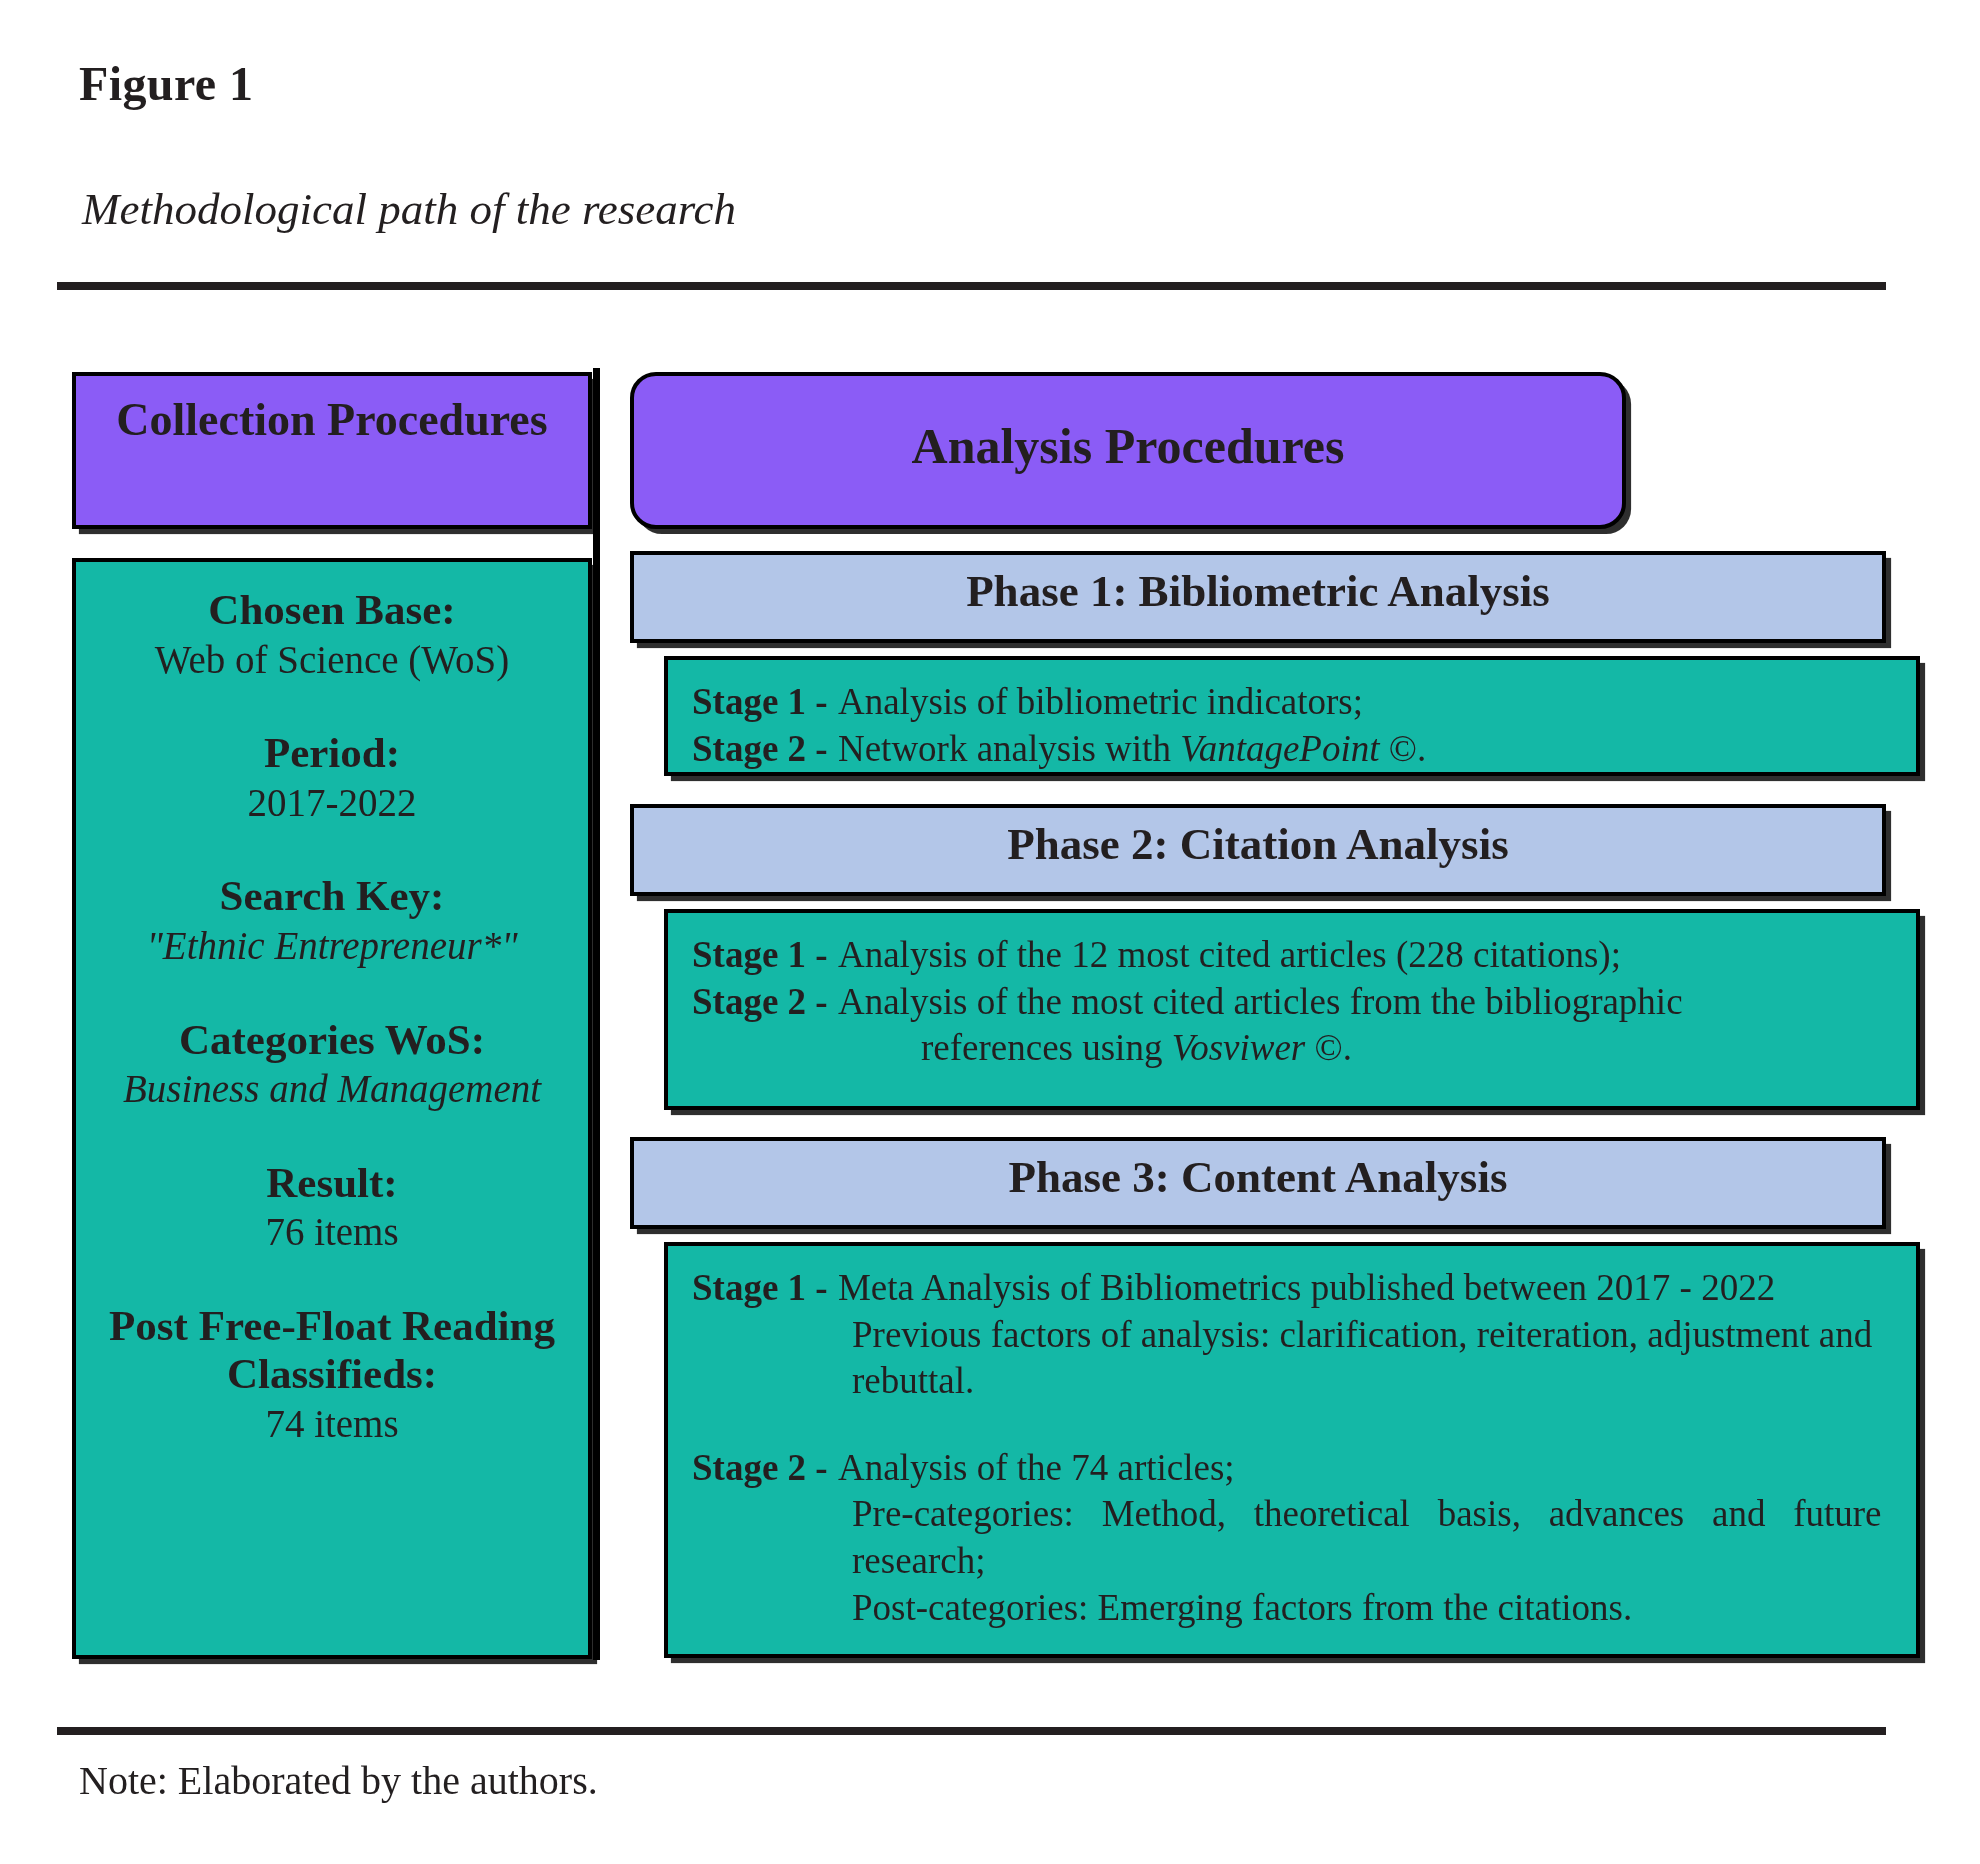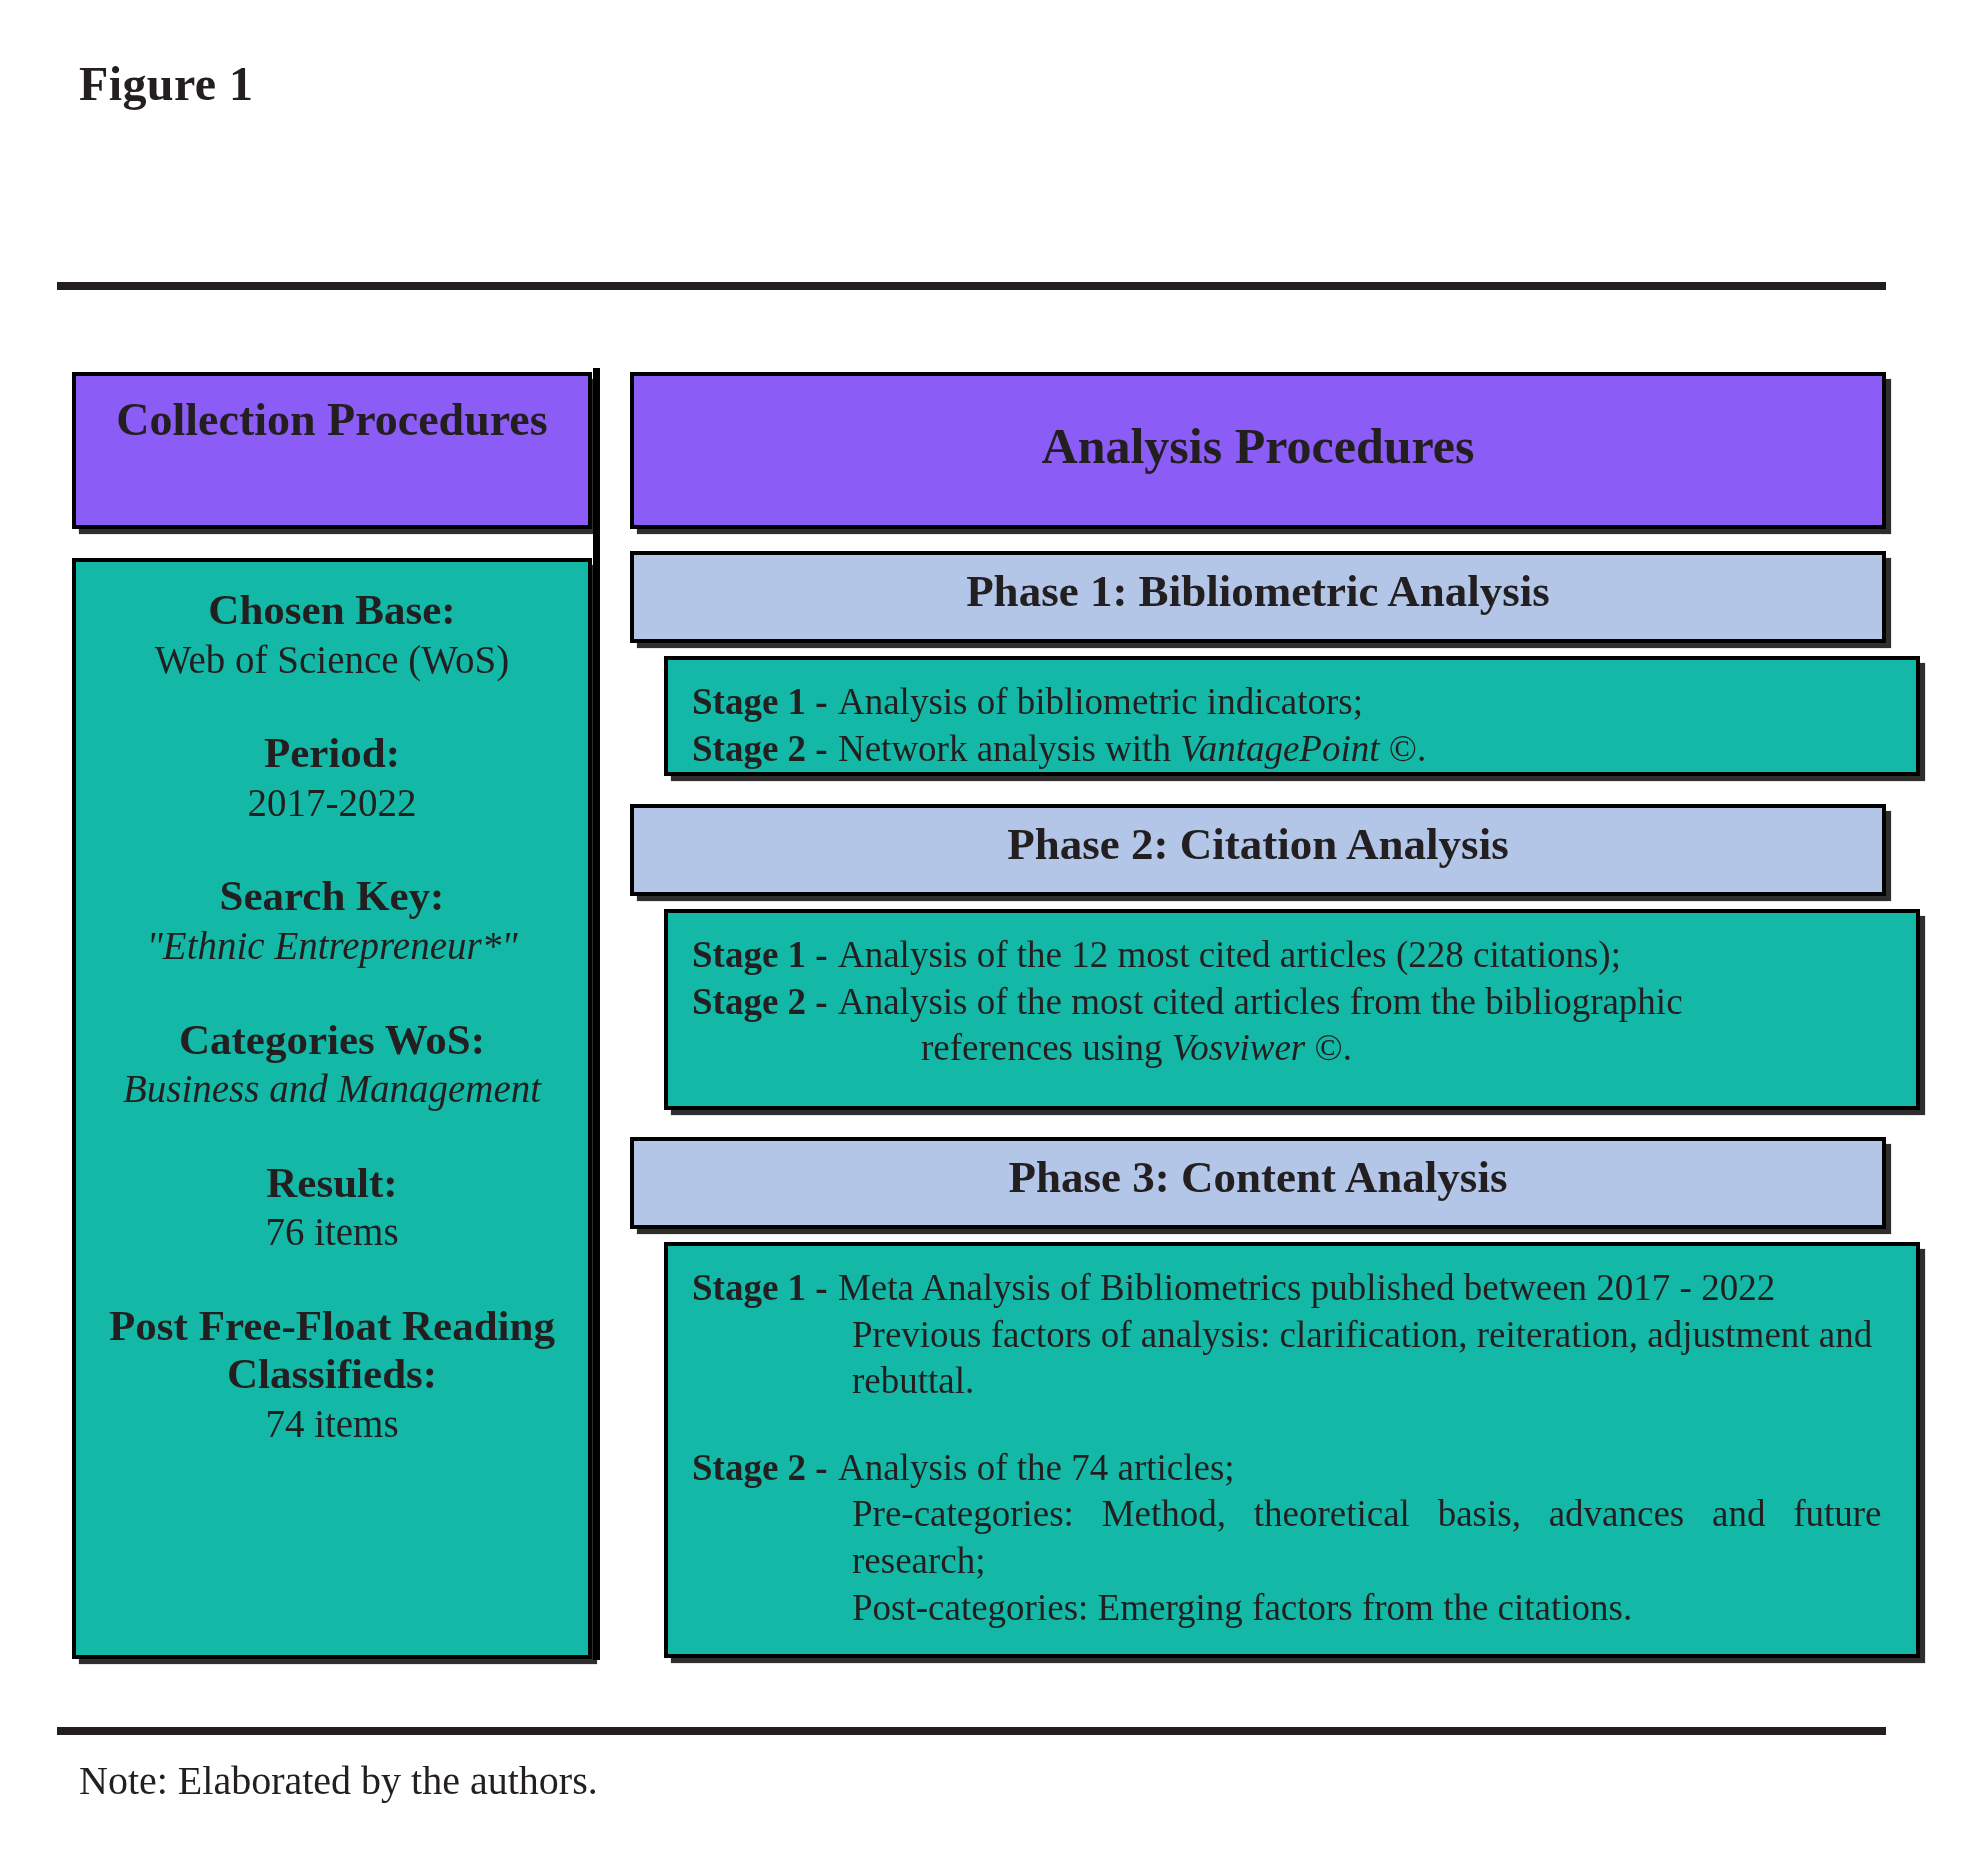--- a/index.html
+++ b/index.html
@@ -115,21 +115,21 @@
     position: absolute;
     left: 593px;
     top: 368px;
     width: 6.9px;
     height: 1292px;
     background: #000000;
   }
 
   
   #analysis-header {
-    left: 630px; top: 372px; width: 1256px; height: 157px;
+    left: 630px; top: 372px; width: 996px; height: 157px; border-radius: 26px;
   }
   #analysis-header .box-title {
     font-size: 50px;
     padding-top: 43px;
   }
 
   .phase-header {
     left: 630px; width: 1256px; height: 92px;
   }
   .phase-header .box-title {
@@ -176,20 +176,21 @@
   
   #phase3-header { top: 1137px; }
   #phase3-body   { top: 1242px; height: 416px; }
 </style>
 </head>
 <body>
 
 <div class="page">
 
   <div class="fig-label">Figure 1</div>
+  <div class="fig-title">Methodological path of the research</div>
   <div class="rule-top"></div>
 
   <div class="box blue-dark" id="collection-header">
     <div class="box-title">Collection Procedures</div>
   </div>
 
   <div class="box" id="collection-body">
 
     <div class="field">
       <div class="field-label">Chosen Base:</div>

